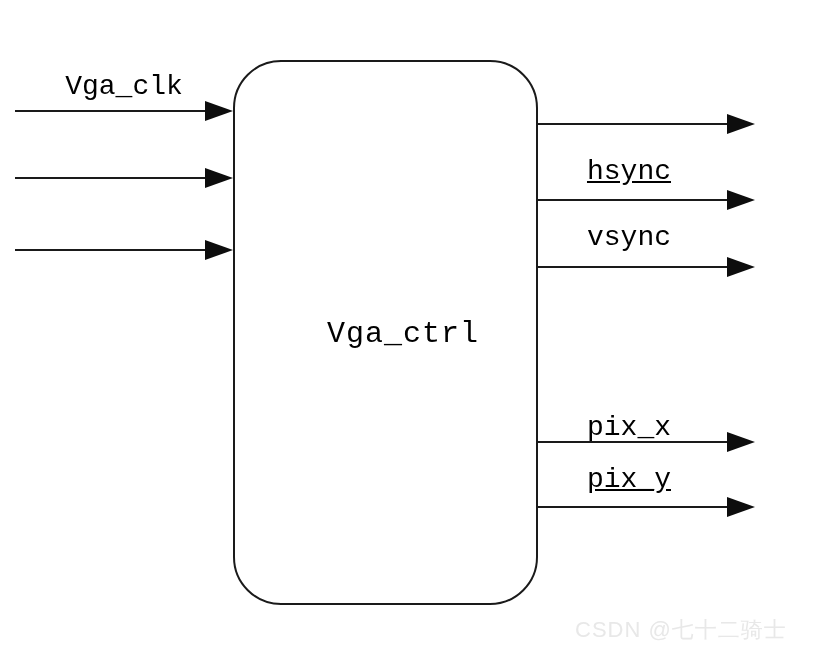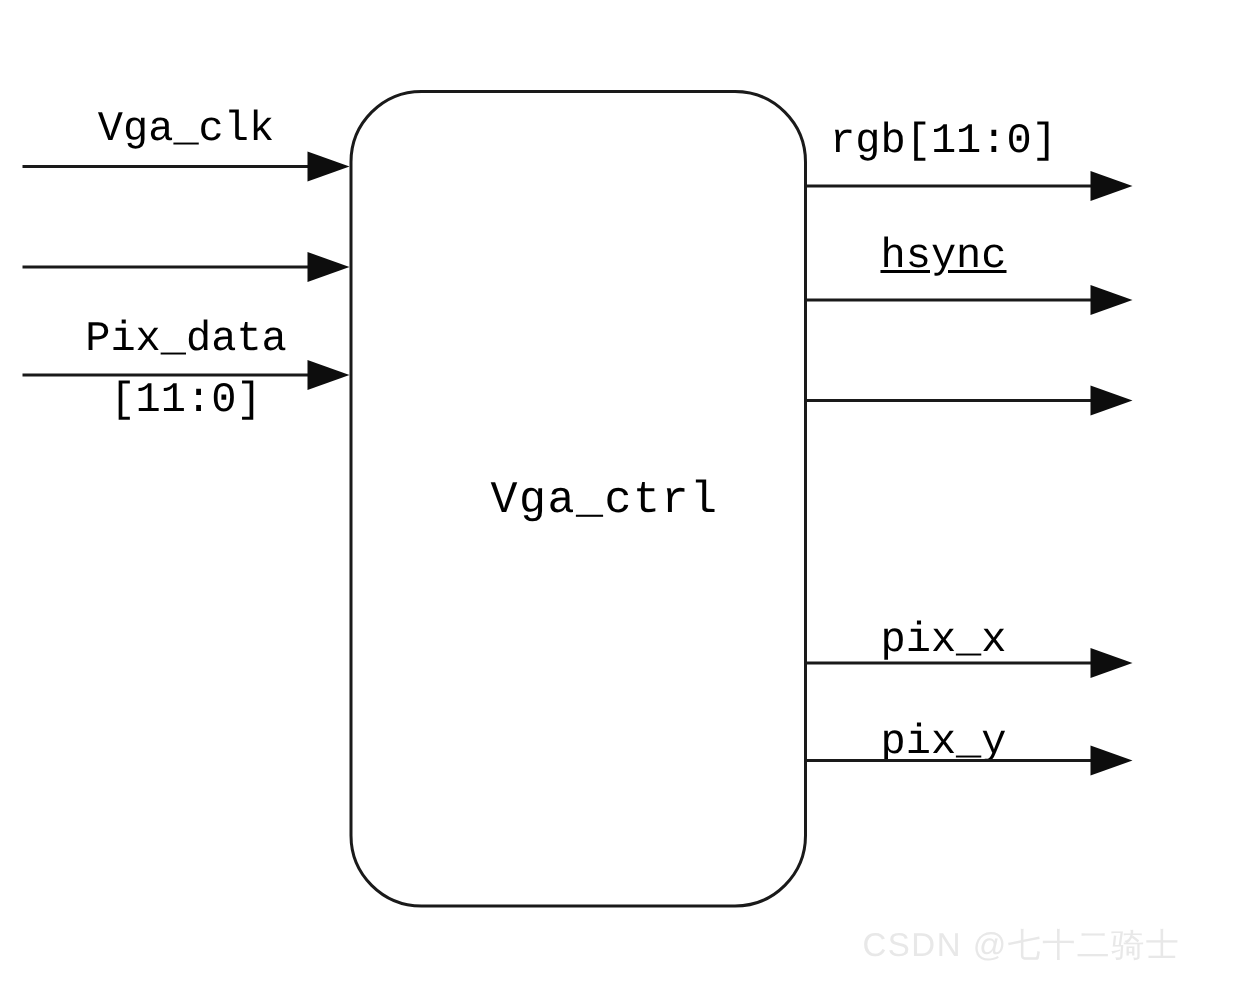--- a/index.html
+++ b/index.html
@@ -76,40 +76,38 @@
 </style>
 </head>
 <body>
 
 <div class="canvas">
 
   <div class="module-box"></div>
   <div class="module-title">Vga_ctrl</div>
 
   <div class="sig-label left" style="top:70px;">Vga_clk</div>
-  <div class="sig-label left" style="top:210px;">Pix_data</div>
-  <div class="sig-label left" style="top:251px;">[11:0]</div>
 
   <div class="arrow" style="left:15px; top:101px; width:218px;">
     <span class="shaft"></span>
     <span class="head"></span>
   </div>
   <div class="arrow" style="left:15px; top:168px; width:218px;">
     <span class="shaft"></span>
     <span class="head"></span>
   </div>
   <div class="arrow" style="left:15px; top:240px; width:218px;">
     <span class="shaft"></span>
     <span class="head"></span>
   </div>
 
-  <div class="sig-label right" style="top:78px;">rgb[11:0]</div>
   <div class="sig-label right" style="top:155px;text-decoration:underline;">hsync</div>
+  <div class="sig-label right" style="top:221px;">vsync</div>
   <div class="sig-label right" style="top:411px;">pix_x</div>
-  <div class="sig-label right" style="top:479px;">pix_y</div>
+  <div class="sig-label right" style="top:463px;text-decoration:underline;">pix_y</div>
 
   <div class="arrow" style="left:538px; top:114px; width:217px;">
     <span class="shaft"></span>
     <span class="head"></span>
   </div>
   <div class="arrow" style="left:538px; top:190px; width:217px;">
     <span class="shaft"></span>
     <span class="head"></span>
   </div>
   <div class="arrow" style="left:538px; top:257px; width:217px;">

